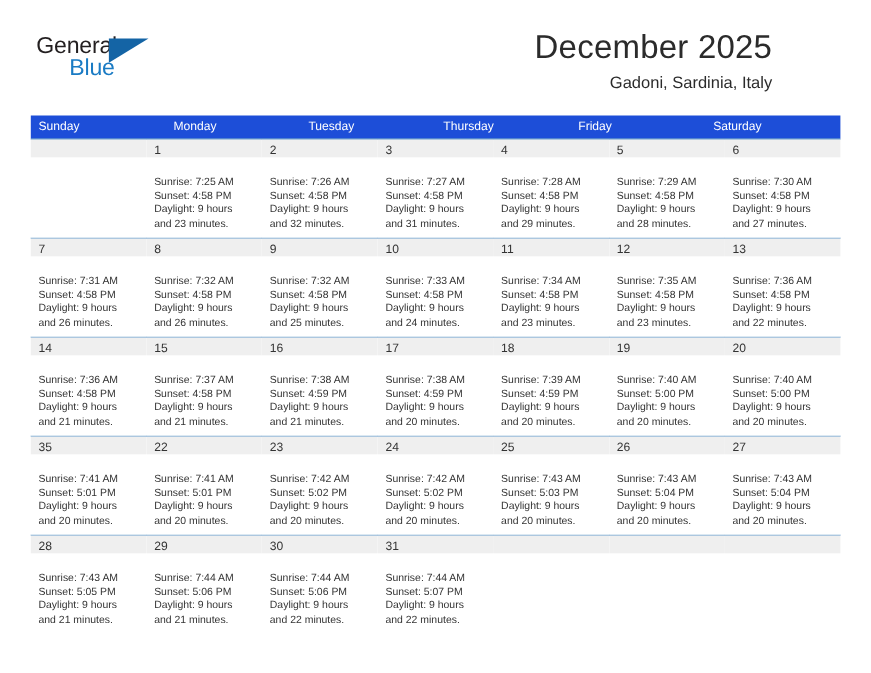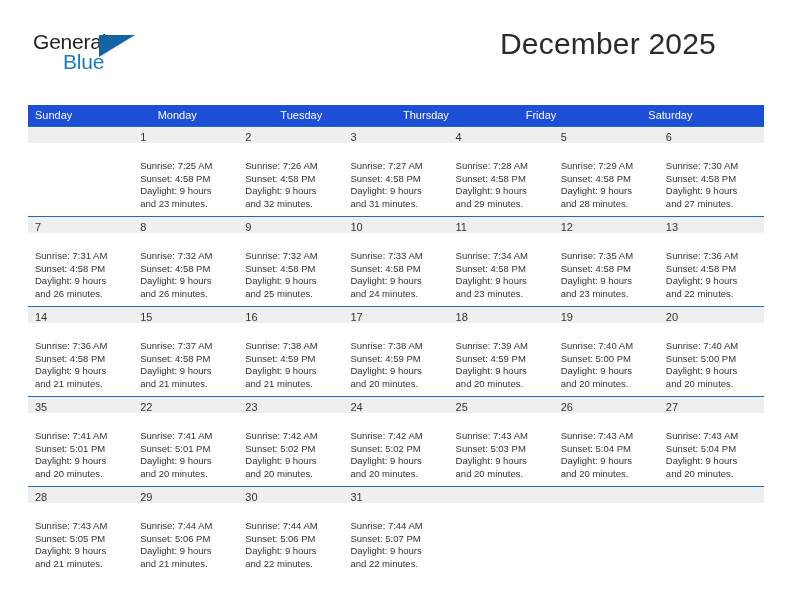--- a/index.html
+++ b/index.html
@@ -59,21 +59,21 @@
     left: 66px;
     top: 5px;
     width: 0;
     height: 0;
     border-left: 36px solid #1464a5;
     border-bottom: 22px solid transparent;
   }
 
   .title-block {
     position: absolute;
-    right: 0;
+    right: 14px;
     top: 0;
     text-align: right;
   }
   .month-title {
     font-size: 30px;
     font-weight: normal;
     color: #2b2b2b;
     line-height: 36px;
     letter-spacing: 0.2px;
   }
@@ -153,20 +153,21 @@
   <div class="header">
 
     <div class="brand">
       <span class="brand-general">General</span>
       <span class="brand-triangle"></span>
       <span class="brand-blue">Blue</span>
     </div>
 
     <div class="title-block">
       <div class="month-title">December 2025</div>
+      <div class="location">Gadoni, Sardinia, Italy</div>
     </div>
 
   </div>
 
   <div class="calendar">
     <div class="weekdays">
       <div class="weekday">Sunday</div>
       <div class="weekday">Monday</div>
       <div class="weekday">Tuesday</div>
       <div class="weekday">Thursday</div>

